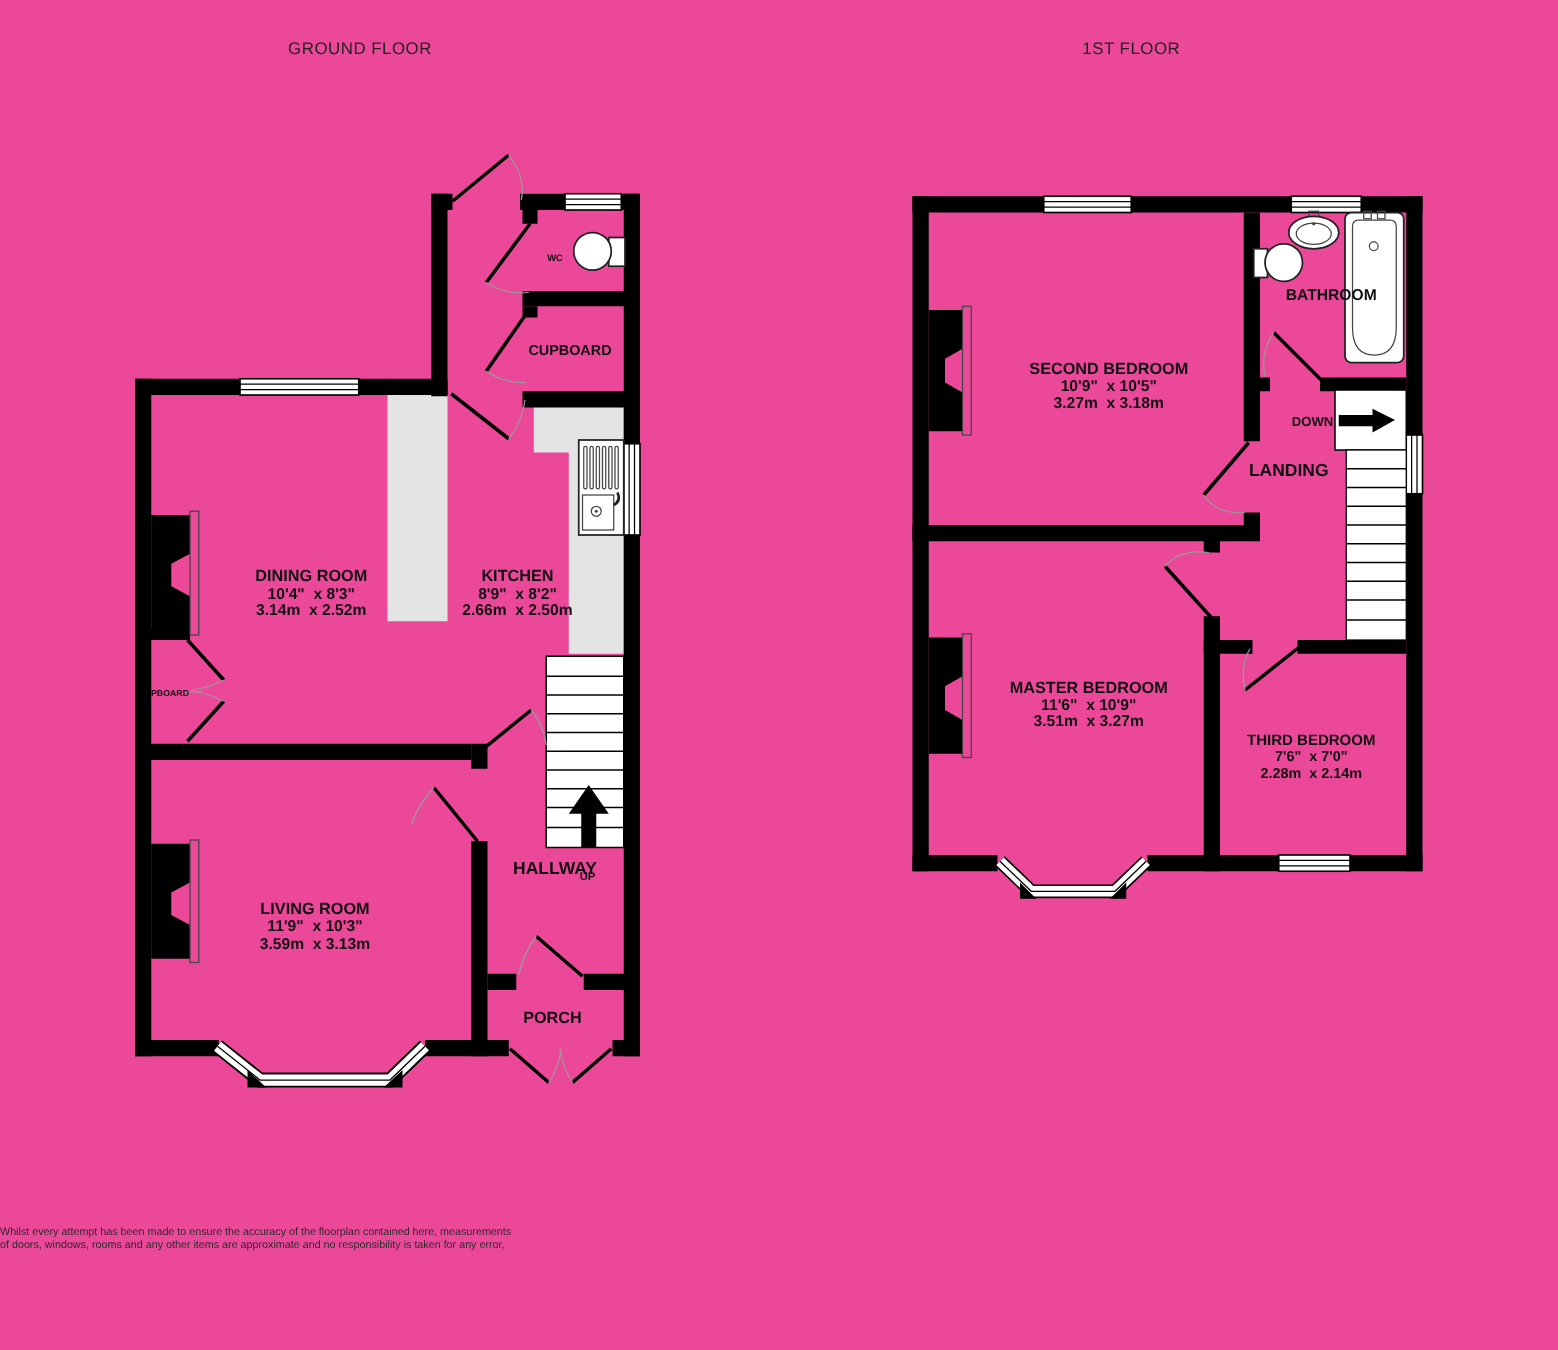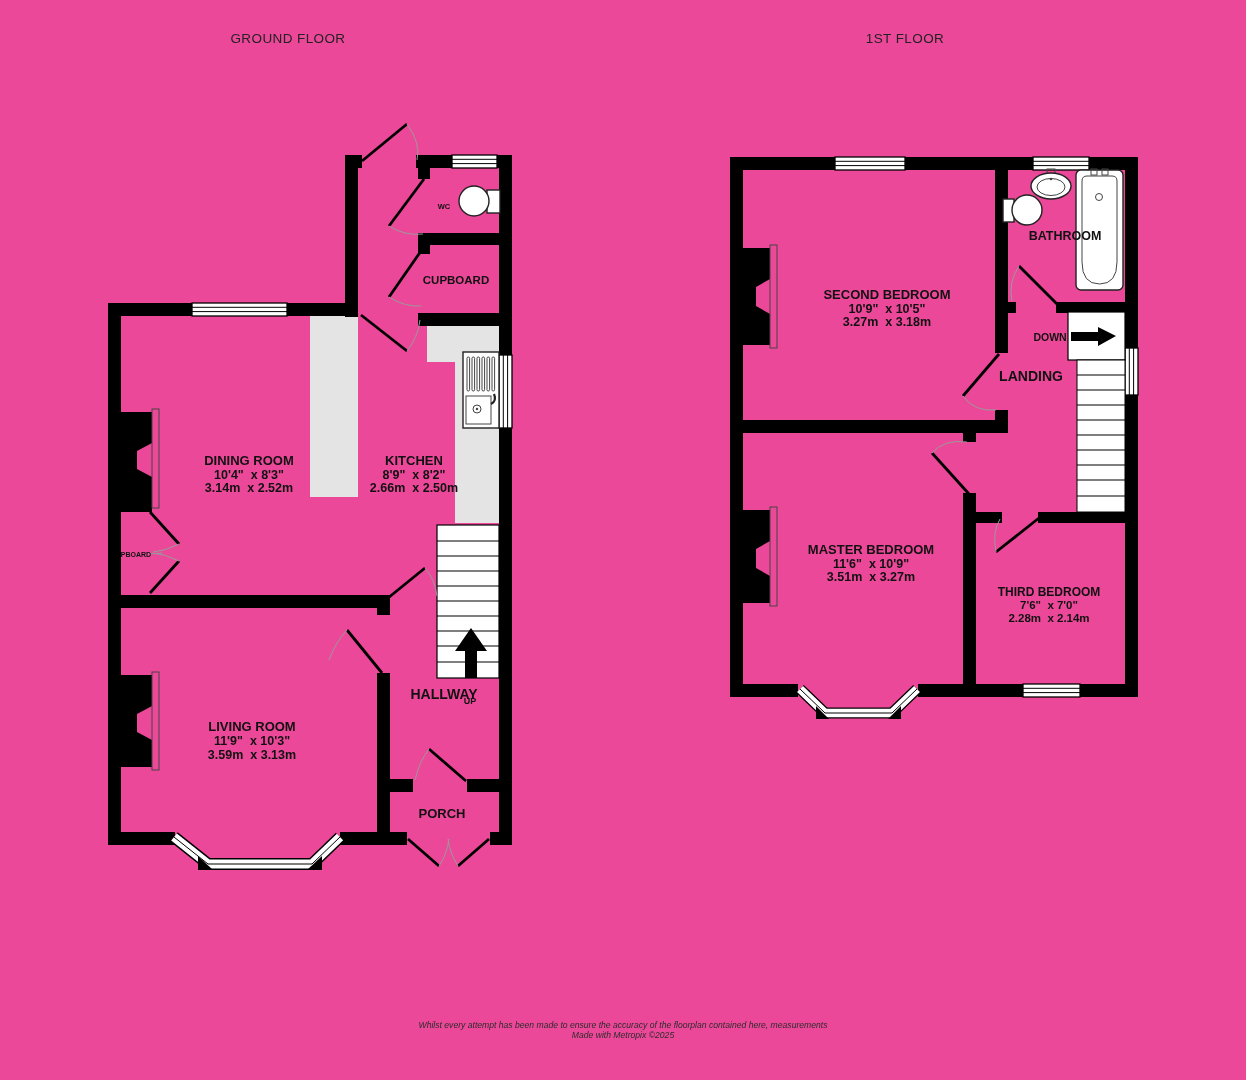--- a/index.html
+++ b/index.html
@@ -15,22 +15,22 @@
   .t-tiny{font-family:"Liberation Sans",sans-serif;font-size:7.5px;font-weight:bold;fill:#111;}
   .wall{fill:#000;}
   .win{fill:#fff;stroke:#000;stroke-width:1.3;}
   .winline{stroke:#000;stroke-width:1;}
   .leaf{stroke:#000;stroke-width:2.8;fill:none;}
   .arc{stroke:#9a9a9a;stroke-width:1;fill:none;}
   .tread{stroke:#000;stroke-width:1.1;}
   .fix{fill:#fff;stroke:#222;stroke-width:1.4;}
   .fixthin{fill:none;stroke:#444;stroke-width:1;}
   .counter{fill:#e4e4e4;}
-  .disclaimer{position:absolute;left:0;top:1020px;width:100%;text-align:center;
-              font-size:8.6px;line-height:10.2px;color:#2b2b2b;font-style:italic;}
+  .disclaimer{position:absolute;left:0;top:980px;width:100%;text-align:left;
+              font-size:8.6px;line-height:10.2px;color:#2b2b2b;}
 </style>
 </head>
 <body>
 
 <div class="canvas">
 <svg class="plan-svg" width="1246" height="1080" viewBox="0 0 1246 1080">
 
   <text class="t-title" x="288" y="43" text-anchor="middle">GROUND FLOOR</text>
   <text class="t-title" x="905" y="43" text-anchor="middle">1ST FLOOR</text>
 
@@ -327,15 +327,15 @@
 
       <text class="t-mid" x="1065" y="240" text-anchor="middle">BATHROOM</text>
       <text class="t-big" x="1031" y="381" text-anchor="middle">LANDING</text>
       <text class="t-small" x="1050" y="341" text-anchor="middle">DOWN</text>
     </g>
   </g>
 </svg>
 
 <div class="disclaimer">
   <div>Whilst every attempt has been made to ensure the accuracy of the floorplan contained here, measurements</div>
-  <div>Made with Metropix ©2025</div>
+  <div>of doors, windows, rooms and any other items are approximate and no responsibility is taken for any error,</div>
 </div>
 </div>
 
 </body></html>

